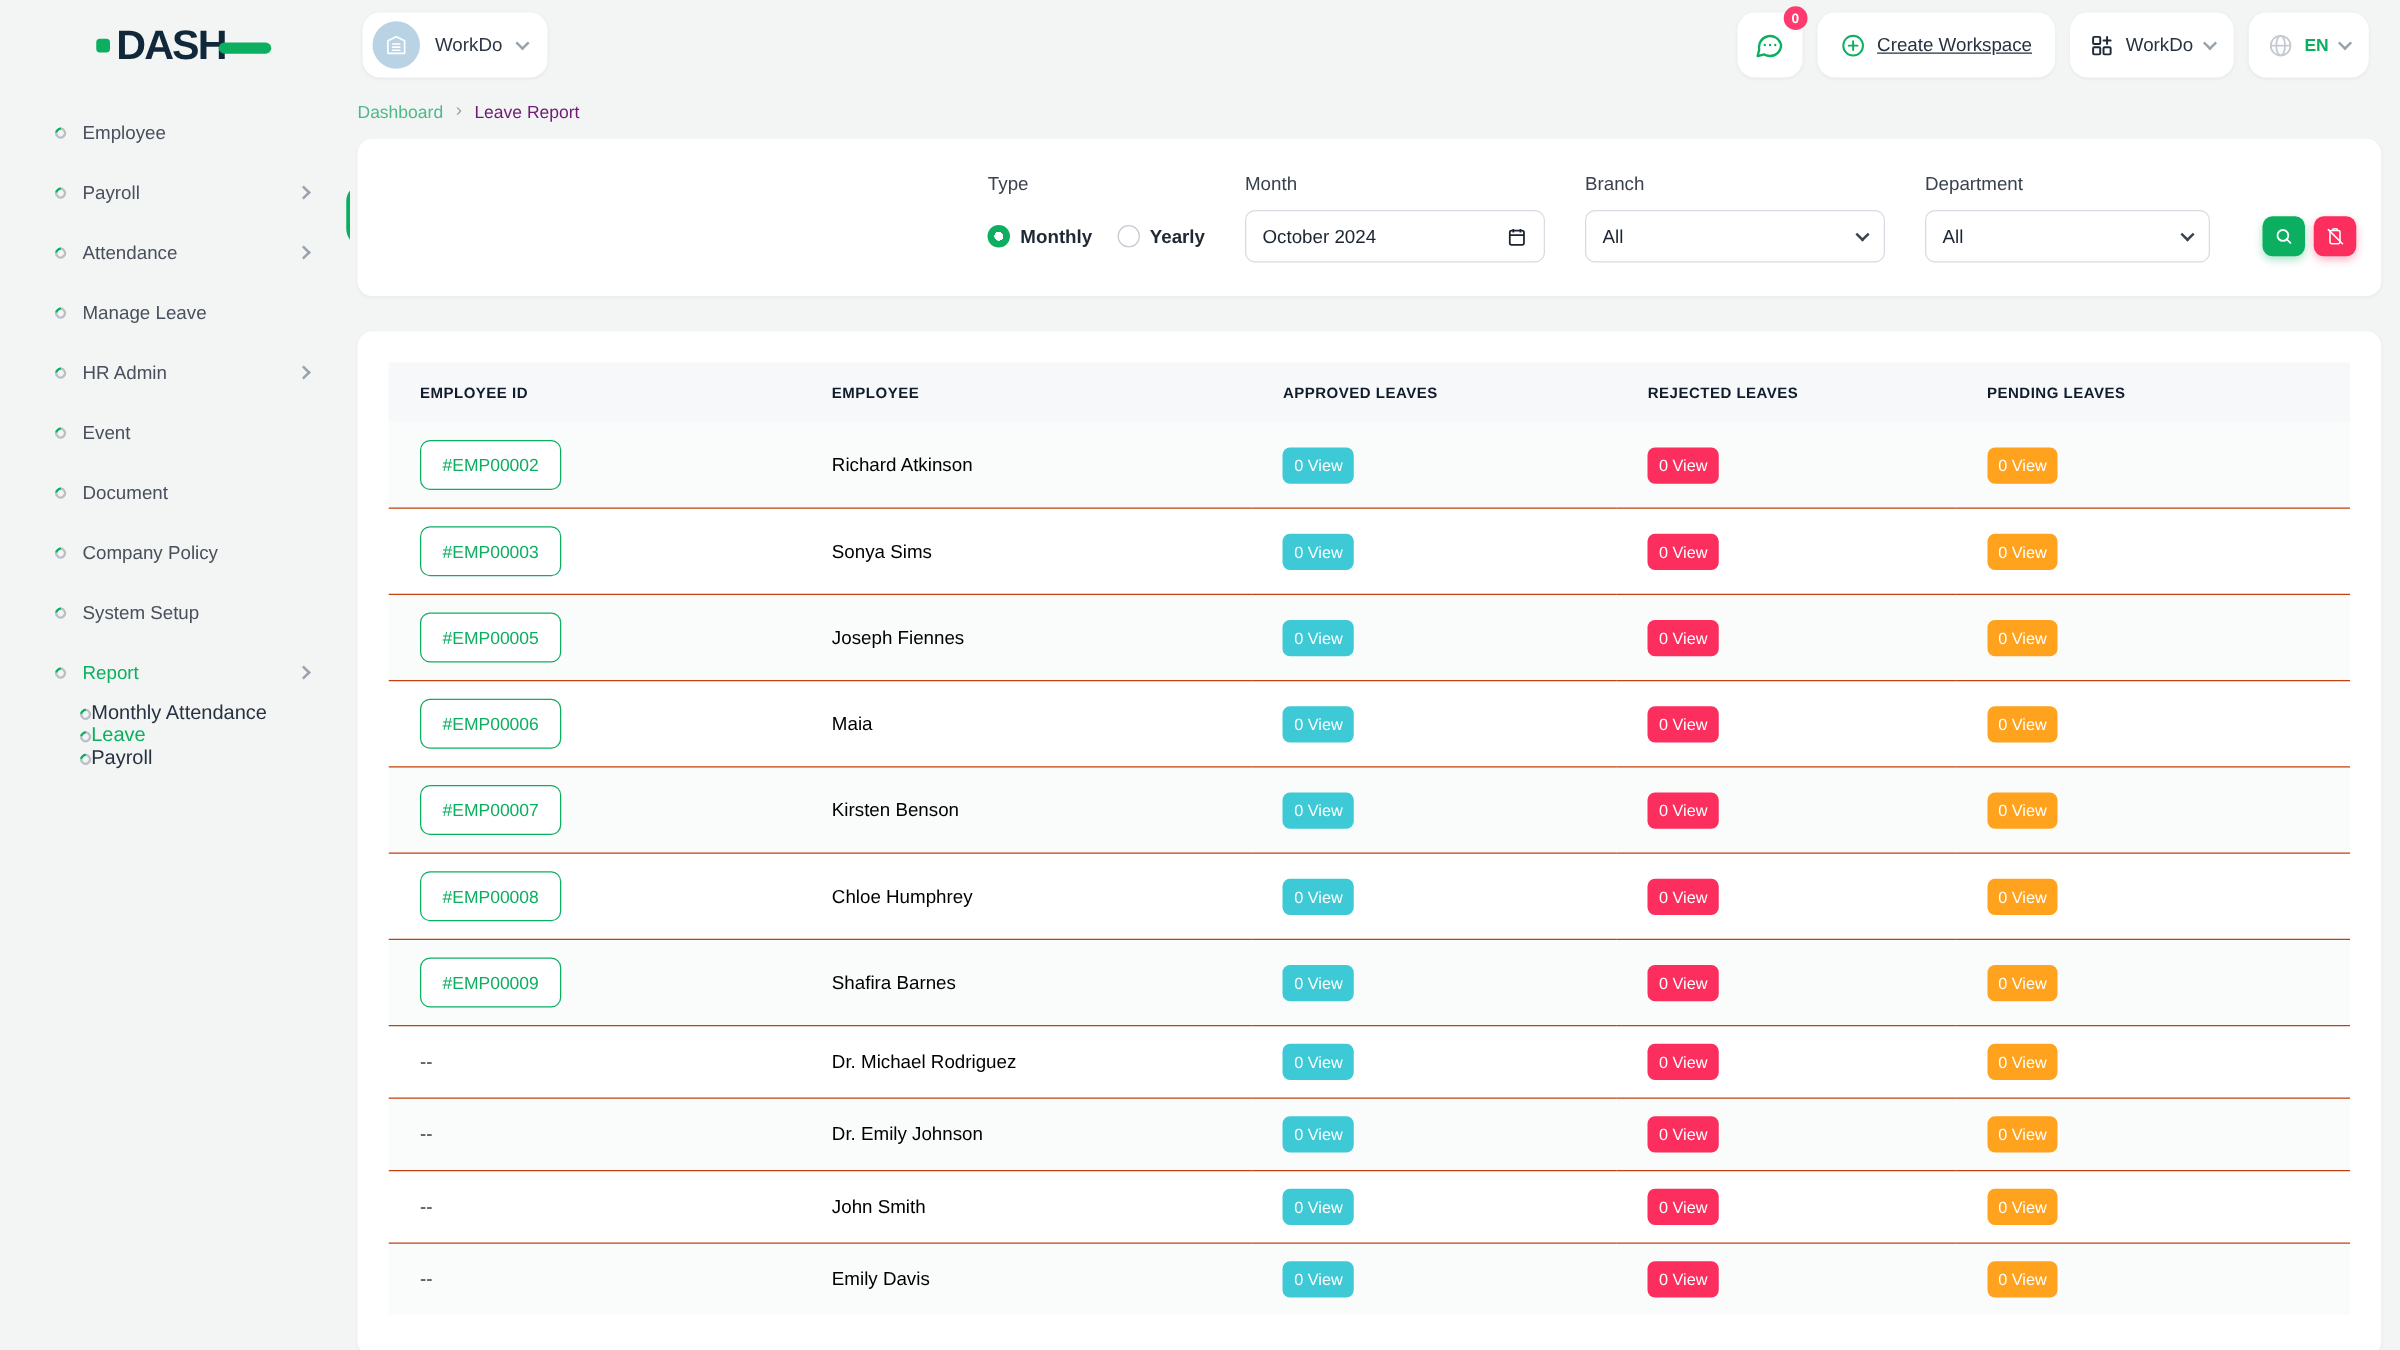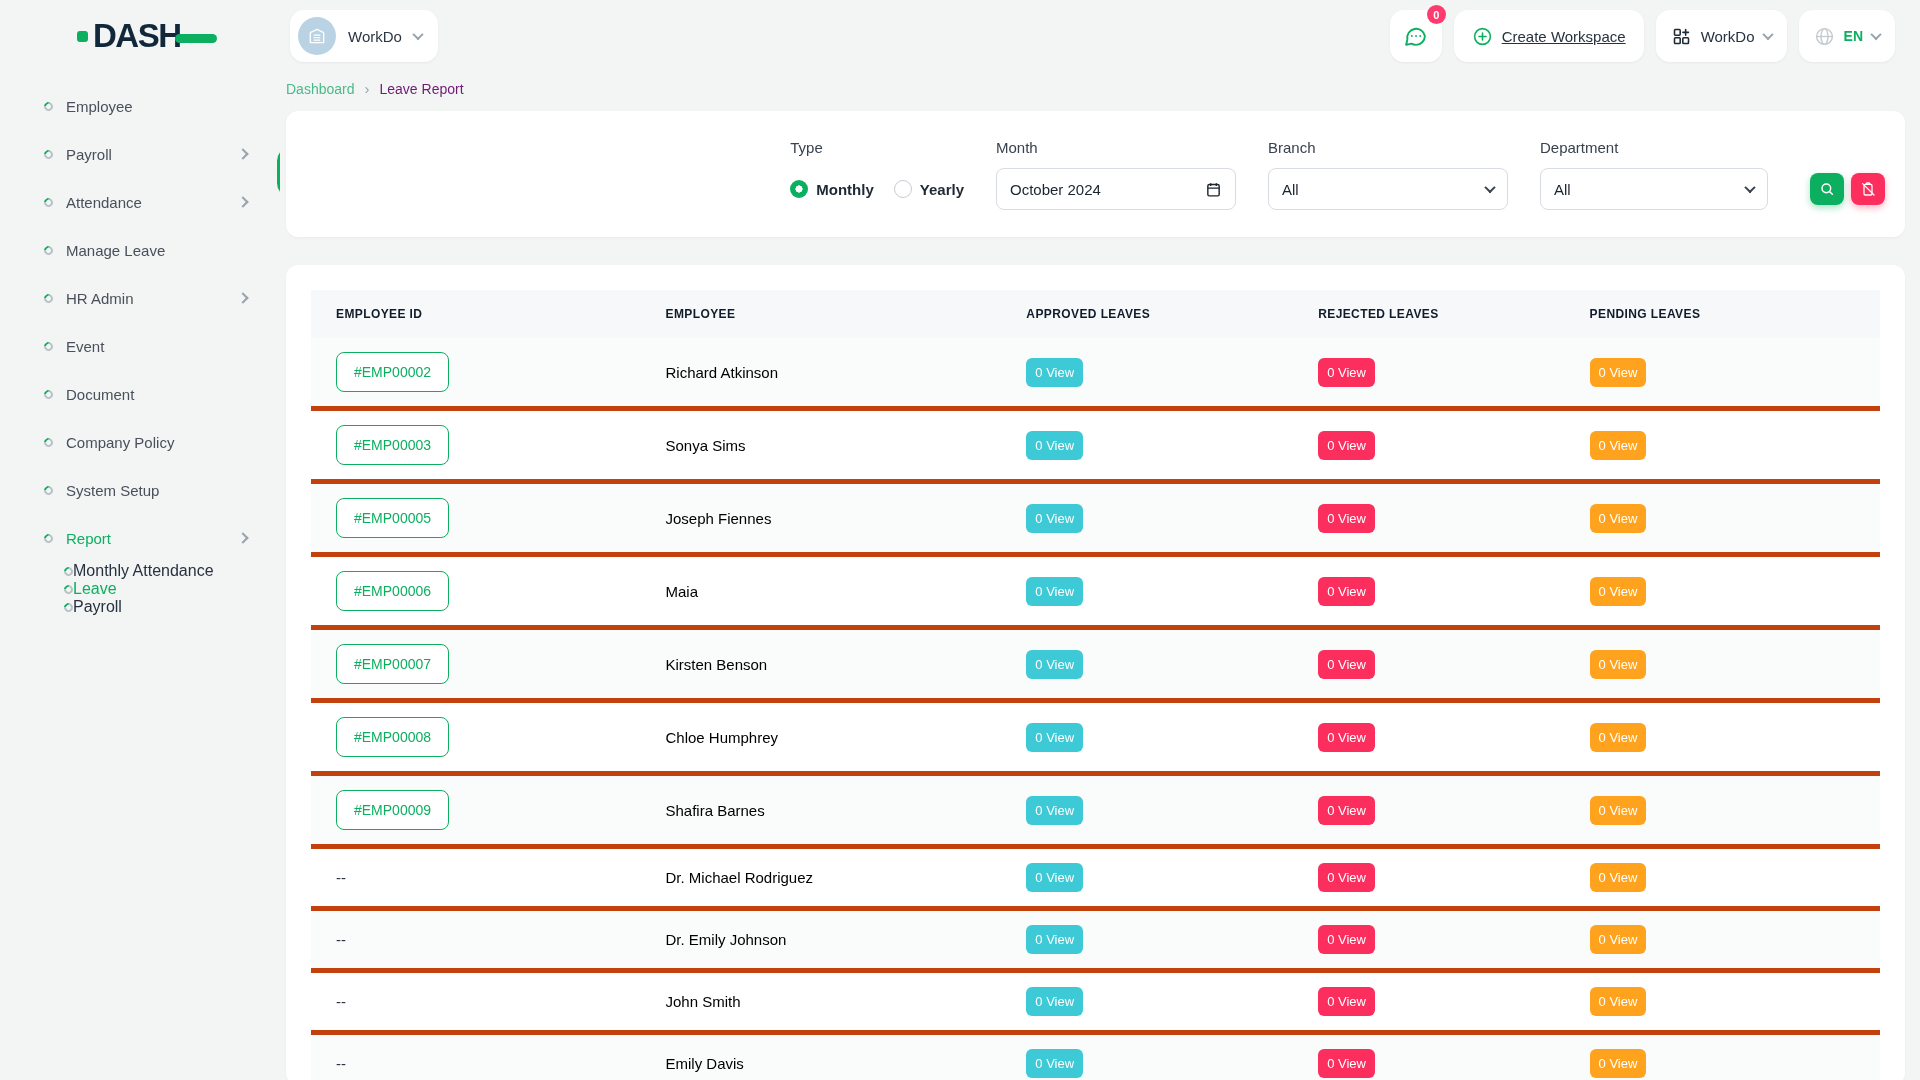--- a/index.html
+++ b/index.html
@@ -65,21 +65,21 @@
   .dept .input-like { width:228px; }
   .btns { display:flex; gap:7px; margin-top:34px; margin-left:10px; }
   .sq-btn { width:34px; height:32px; border-radius:8px; display:flex; align-items:center; justify-content:center; border:none; cursor:pointer; }
   .sq-btn svg { width:16px; height:16px; }
   .sq-btn.search { background:#0CAF60; box-shadow:0 3px 7px rgba(12,175,96,.35); }
   .sq-btn.reset { background:#FB2E5D; box-shadow:0 3px 7px rgba(251,46,93,.35); }
   
   .table-card { margin-top:28px; background:#fff; border-radius:12px; padding:25px 25px 0; box-shadow:0 1px 3px rgba(16,24,40,.04); height:820px; overflow:hidden; }
   table { width:100%; border-collapse:collapse; }
   thead th { background:#f6f8f9; text-align:left; padding:17px 25px; font-size:12px; letter-spacing:.4px; color:#101c2c; font-weight:800; text-transform:uppercase; white-space:nowrap; }
-  tbody td { padding:14px 25px; font-size:15px; color:#273140; border-top:5px solid #c2410c; vertical-align:middle; }
+  tbody td { padding:14px 25px; font-size:15px; color:#273140; border-top:1px solid #c2410c; vertical-align:middle; }
   tbody tr:first-child td { border-top:none; }
   tbody tr:nth-child(odd) td { background:#fafbfb; }
   .emp-btn { display:inline-block; padding:11px 17px; border:1px solid #0CAF60; border-radius:8px; color:#0CAF60; font-size:14px; background:#fff; cursor:pointer; font-family:inherit; }
   .dash-null { color:#2b3442; }
   .emp-name { color:#000000; }
   .vbadge { display:inline-block; padding:8px 9px; border-radius:6px; color:#fff; font-size:13px; line-height:1; cursor:pointer; }
 </style>
 </head>
 <body>
 

